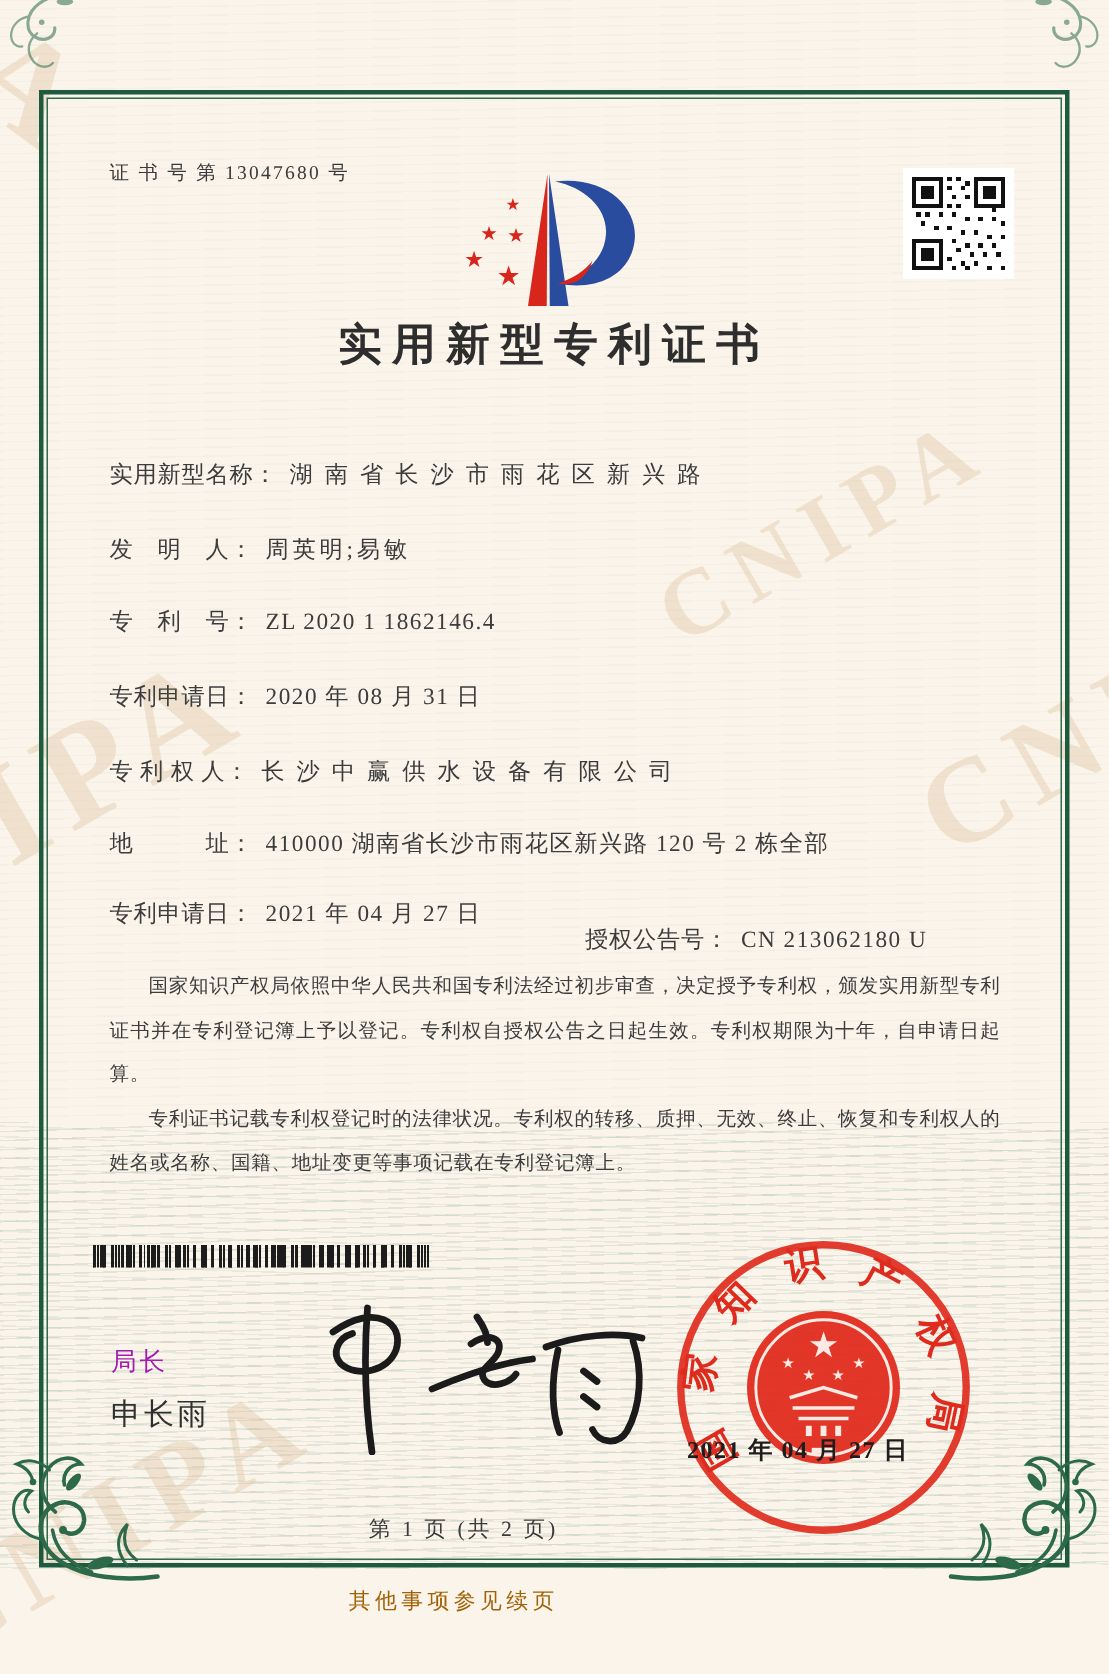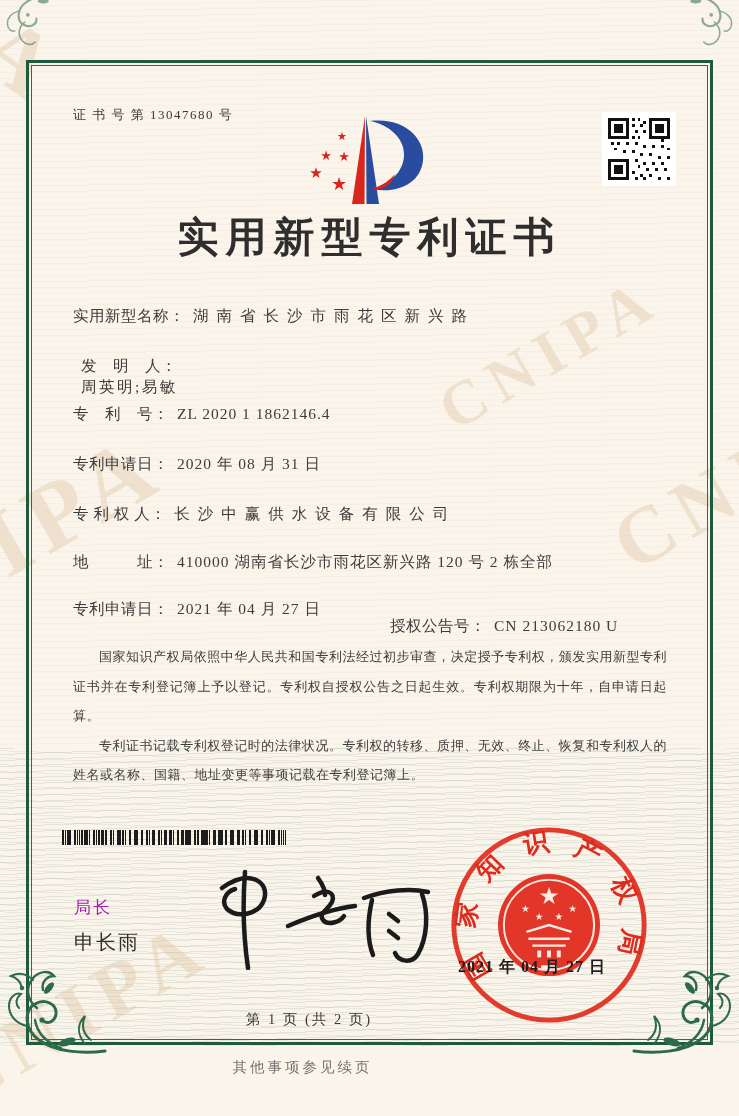--- a/index.html
+++ b/index.html
@@ -33,21 +33,21 @@
     border:3px solid #1e5b3e;z-index:1;
   }
   .frame::after{content:"";position:absolute;inset:2px;border:1px solid #2f6b4d;}
   
   .orn{position:absolute;z-index:2;}
   
   .abs{position:absolute;z-index:3;}
   .certno{left:73px;top:106px;font-size:13px;letter-spacing:1.5px;color:#3a3a3a;}
   .title{
     left:0;top:210px;width:739px;text-align:center;
-    font-size:41px;font-weight:bold;letter-spacing:7px;color:#2e2e2e;
+    font-size:29px;font-weight:bold;letter-spacing:7px;color:#2e2e2e;
   }
   .row{left:73px;width:600px;font-size:15.5px;display:flex;align-items:baseline;}
   .row .lbl{flex:0 0 auto;letter-spacing:.5px;}
   .row .val{margin-left:8px;white-space:nowrap;}
   .v-wide{letter-spacing:8px;}
   .v-mid{letter-spacing:2.5px;}
   .v-std{letter-spacing:1px;}
   .grant2{position:absolute;left:317px;top:0;display:flex;align-items:baseline;margin-top:17px;}
   .paras{left:73px;top:642px;width:594px;font-size:13px;line-height:29.5px;
     text-align:justify;letter-spacing:.5px;color:#3d3d3d;}
@@ -56,21 +56,21 @@
     left:62px;top:830px;width:224px;height:15px;
     background:
       repeating-linear-gradient(90deg,#1c1c1c 0 2px,transparent 2px 3px,#1c1c1c 3px 4px,transparent 4px 7px,#1c1c1c 7px 9px,transparent 9px 12px),
       repeating-linear-gradient(90deg,#1c1c1c 0 1px,transparent 1px 5px,#1c1c1c 5px 8px,transparent 8px 17px);
   }
   .signer-title{left:74px;top:896px;font-size:17px;letter-spacing:2px;color:#a21caf;}
   .signer-name{left:74px;top:929px;font-size:20px;letter-spacing:2px;color:#2f2f2f;}
   .seal{left:446px;top:822px;width:206px;height:206px;z-index:3;}
   .seal-date{left:458px;top:957px;font-size:16px;font-weight:600;letter-spacing:1px;color:#1d1d1d;z-index:4;}
   .pageinfo{left:26px;top:1010px;width:566px;text-align:center;font-size:14.5px;letter-spacing:2px;color:#3a3a3a;}
-  .footnote{left:0;top:1058px;width:605px;text-align:center;font-size:14.5px;letter-spacing:3px;color:#737373;}
+  .footnote{left:0;top:1058px;width:605px;text-align:center;font-size:14.5px;letter-spacing:3px;color:#a16207;}
   .logo{left:290px;top:104px;z-index:3;}
   .qr{left:602px;top:112px;z-index:3;}
   .sig{left:192px;top:856px;z-index:4;}
 </style>
 </head>
 <body>
 
 <div class="page">
 
   <div class="guilloche-top"></div>
@@ -215,21 +215,21 @@
         <rect x="22" y="22" width="1" height="1"></rect>
     </g>
   </svg>
 
   <div class="abs title">实用新型专利证书</div>
 
   <div class="abs row" style="top:306px;">
     <span class="lbl">实用新型名称：</span>
     <span class="val v-wide">湖南省长沙市雨花区新兴路</span>
   </div>
-  <div class="abs row" style="top:356px;flex-direction:column;">
+  <div class="abs row" style="top:356px;">
     <span class="lbl">发　明　人：</span>
     <span class="val v-mid">周英明;易敏</span>
   </div>
   <div class="abs row" style="top:404px;">
     <span class="lbl">专　利　号：</span>
     <span class="val v-std">ZL 2020 1 1862146.4</span>
   </div>
   <div class="abs row" style="top:454px;">
     <span class="lbl">专利申请日：</span>
     <span class="val v-std">2020 年 08 月 31 日</span>

